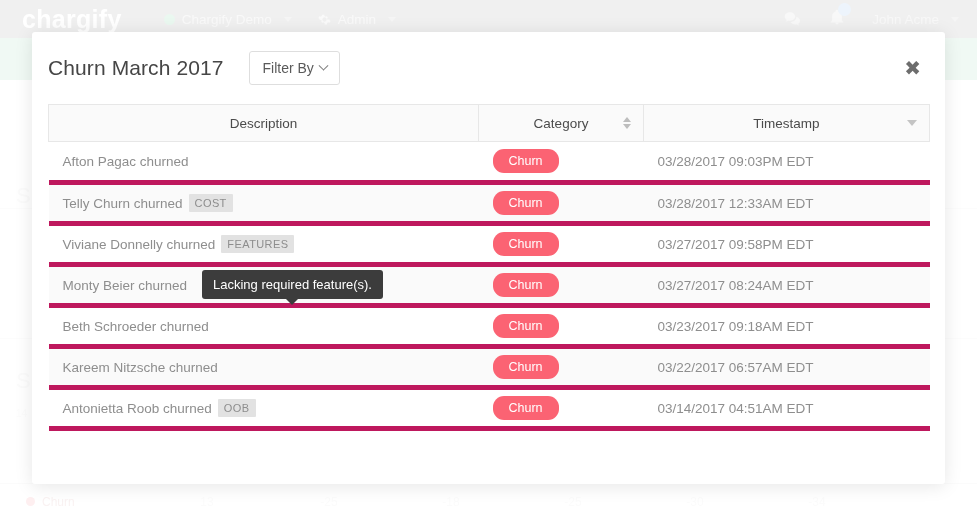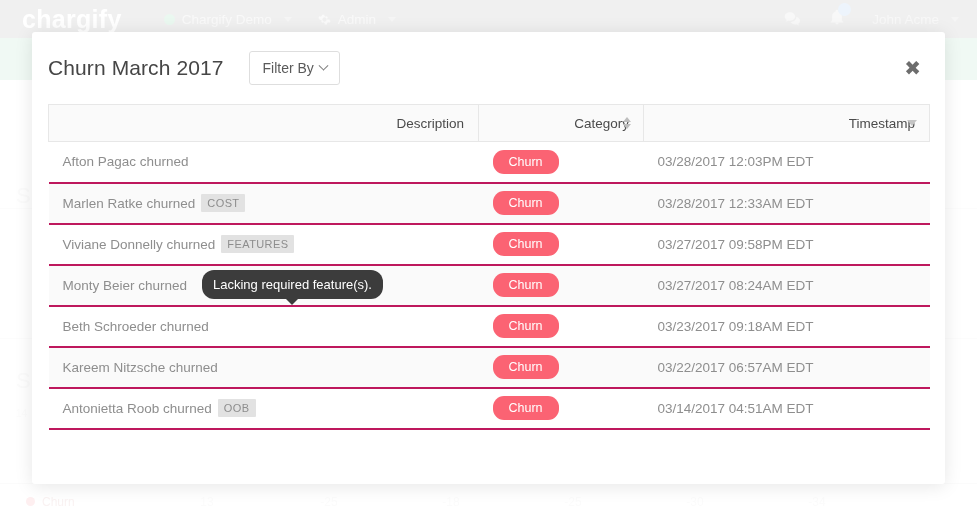--- a/index.html
+++ b/index.html
@@ -124,21 +124,21 @@
   }
 
   
   .tbl-wrap { padding: 0 16px; position: relative; }
   table.churn { width: 881px; border-collapse: collapse; table-layout: fixed; }
   table.churn thead th {
     background: #fafafa;
     border: 1px solid #e7e7e7;
     height: 37px;
     font-size: 13.5px; font-weight: 400; color: #4b4b4b;
-    text-align: right; padding: 0 14px;
+    text-align: center; padding: 0 14px;
     position: relative;
     vertical-align: middle;
   }
   th.col-desc { width: 430px; }
   th.col-cat  { width: 165px; }
   th.col-time { width: 286px; }
 
   .sort-both, .sort-desc {
     position: absolute; right: 12px; top: 50%; transform: translateY(-50%);
     display: flex; flex-direction: column; gap: 2px; align-items: center;
@@ -152,21 +152,21 @@
     border-top:5px solid #bdbdbd;
   }
   .tri-dn-lg {
     width:0;height:0;border-left:5px solid transparent;border-right:5px solid transparent;
     border-top:6px solid #c4c4c4;
   }
 
   table.churn tbody td {
     height: 41px; padding: 0 14px;
     font-size: 13.5px; color: #8e8e8e;
-    border-bottom: 2px solid #be185d;
+    border-bottom: 5px solid #be185d;
     vertical-align: middle;
     white-space: nowrap; overflow: hidden;
   }
   table.churn tbody tr:nth-child(even) td { background: #fafafa; }
   table.churn tbody tr:nth-child(odd)  td { background: #ffffff; }
 
   .reason-tag {
     display: inline-block; margin-left: 6px;
     background: #e2e2e2; color: #8d8d8d;
     font-size: 11px; letter-spacing: .4px;
@@ -181,21 +181,21 @@
   }
   td.cat-cell { padding-left: 10px; }
   td.time-cell { color: #919191; }
 
   
   .tooltip {
     position: absolute;
     left: 170px; top: 166px;
     background: #3c3c3c; color: #ffffff;
     font-size: 13px; padding: 7px 11px;
-    border-radius: 12px; white-space: nowrap;
+    border-radius: 3px; white-space: nowrap;
     z-index: 20;
   }
   .tooltip::after {
     content: ""; position: absolute; left: 50%; bottom: -6px;
     transform: translateX(-50%);
     width: 0; height: 0;
     border-left: 6px solid transparent; border-right: 6px solid transparent;
     border-top: 6px solid #3c3c3c;
   }
 </style>
@@ -301,24 +301,24 @@
               <span class="sort-desc">
                 <span class="tri-dn-lg"></span>
               </span>
             </th>
           </tr>
         </thead>
         <tbody id="tbody">
             <tr>
               <td><span>Afton Pagac churned</span></td>
               <td class="cat-cell"><span class="pill">Churn</span></td>
-              <td class="time-cell">03/28/2017 12:03PM EDT</td>
-            </tr>
-            <tr>
-              <td><span>Marlen Ratke churned</span><span class="reason-tag">COST</span></td>
+              <td class="time-cell">03/28/2017 09:03PM EDT</td>
+            </tr>
+            <tr>
+              <td><span>Telly Churn churned</span><span class="reason-tag">COST</span></td>
               <td class="cat-cell"><span class="pill">Churn</span></td>
               <td class="time-cell">03/28/2017 12:33AM EDT</td>
             </tr>
             <tr>
               <td><span>Viviane Donnelly churned</span><span class="reason-tag">FEATURES</span></td>
               <td class="cat-cell"><span class="pill">Churn</span></td>
               <td class="time-cell">03/27/2017 09:58PM EDT</td>
             </tr>
             <tr>
               <td><span>Monty Beier churned</span></td>

